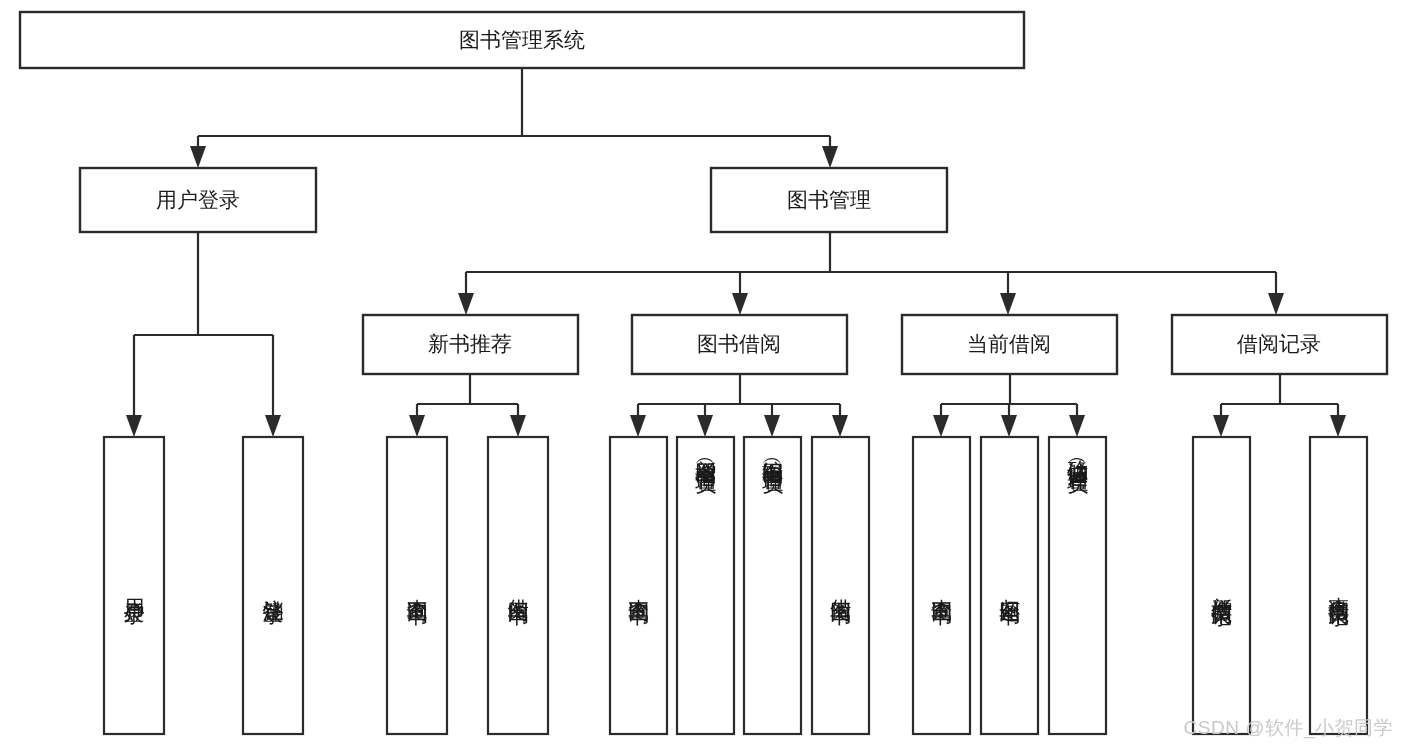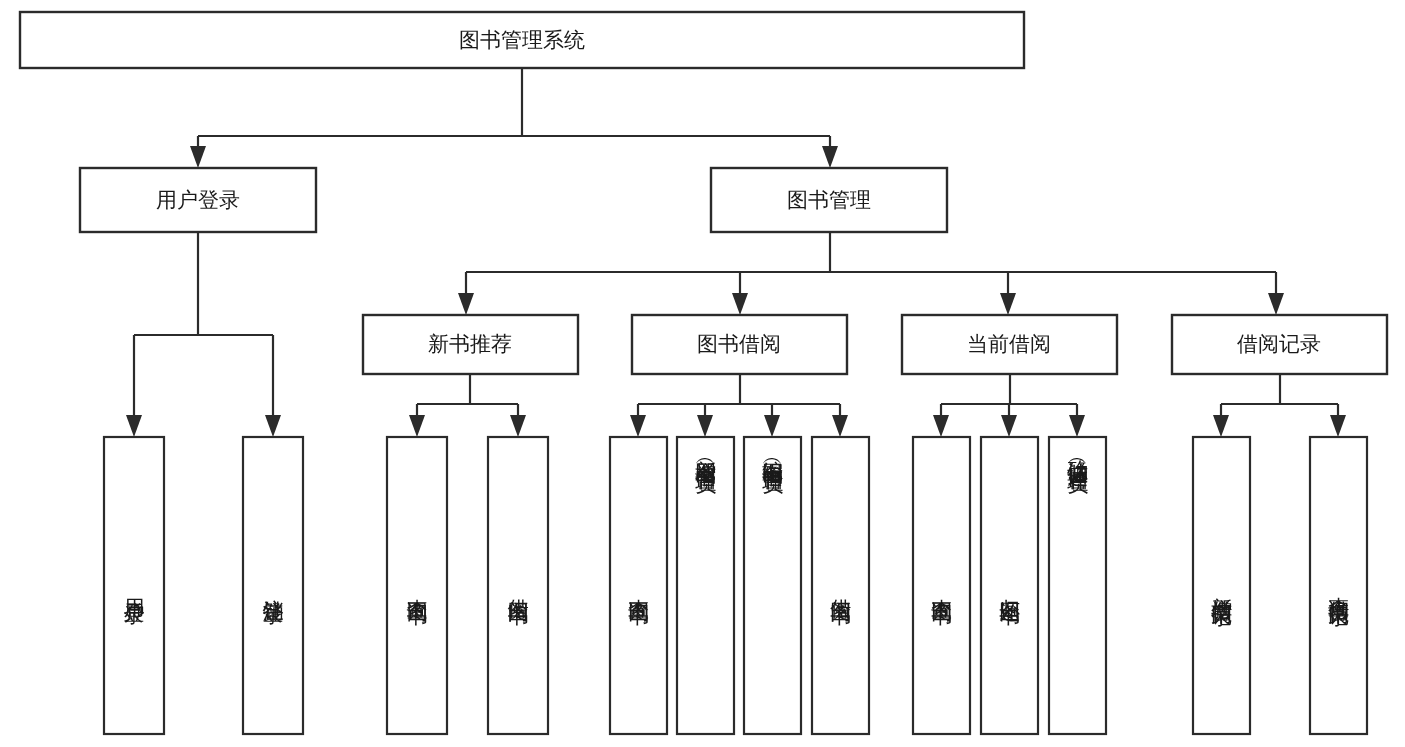--- a/index.html
+++ b/index.html
@@ -242,13 +242,14 @@
     <span class="leaf-label" style="margin-top:6px;">确认归还（管理员）</span>
   </div>
 
   <div class="leaf-label-box" style="left:1193px; top:437px; width:57px; height:297px;">
     <span class="leaf-label">新增借阅记录</span>
   </div>
   <div class="leaf-label-box" style="left:1310px; top:437px; width:57px; height:297px;">
     <span class="leaf-label">查询借阅记录</span>
   </div>
 
+  <div class="watermark">CSDN @软件_小贺同学</div>
 </div>
 
 </body></html>

